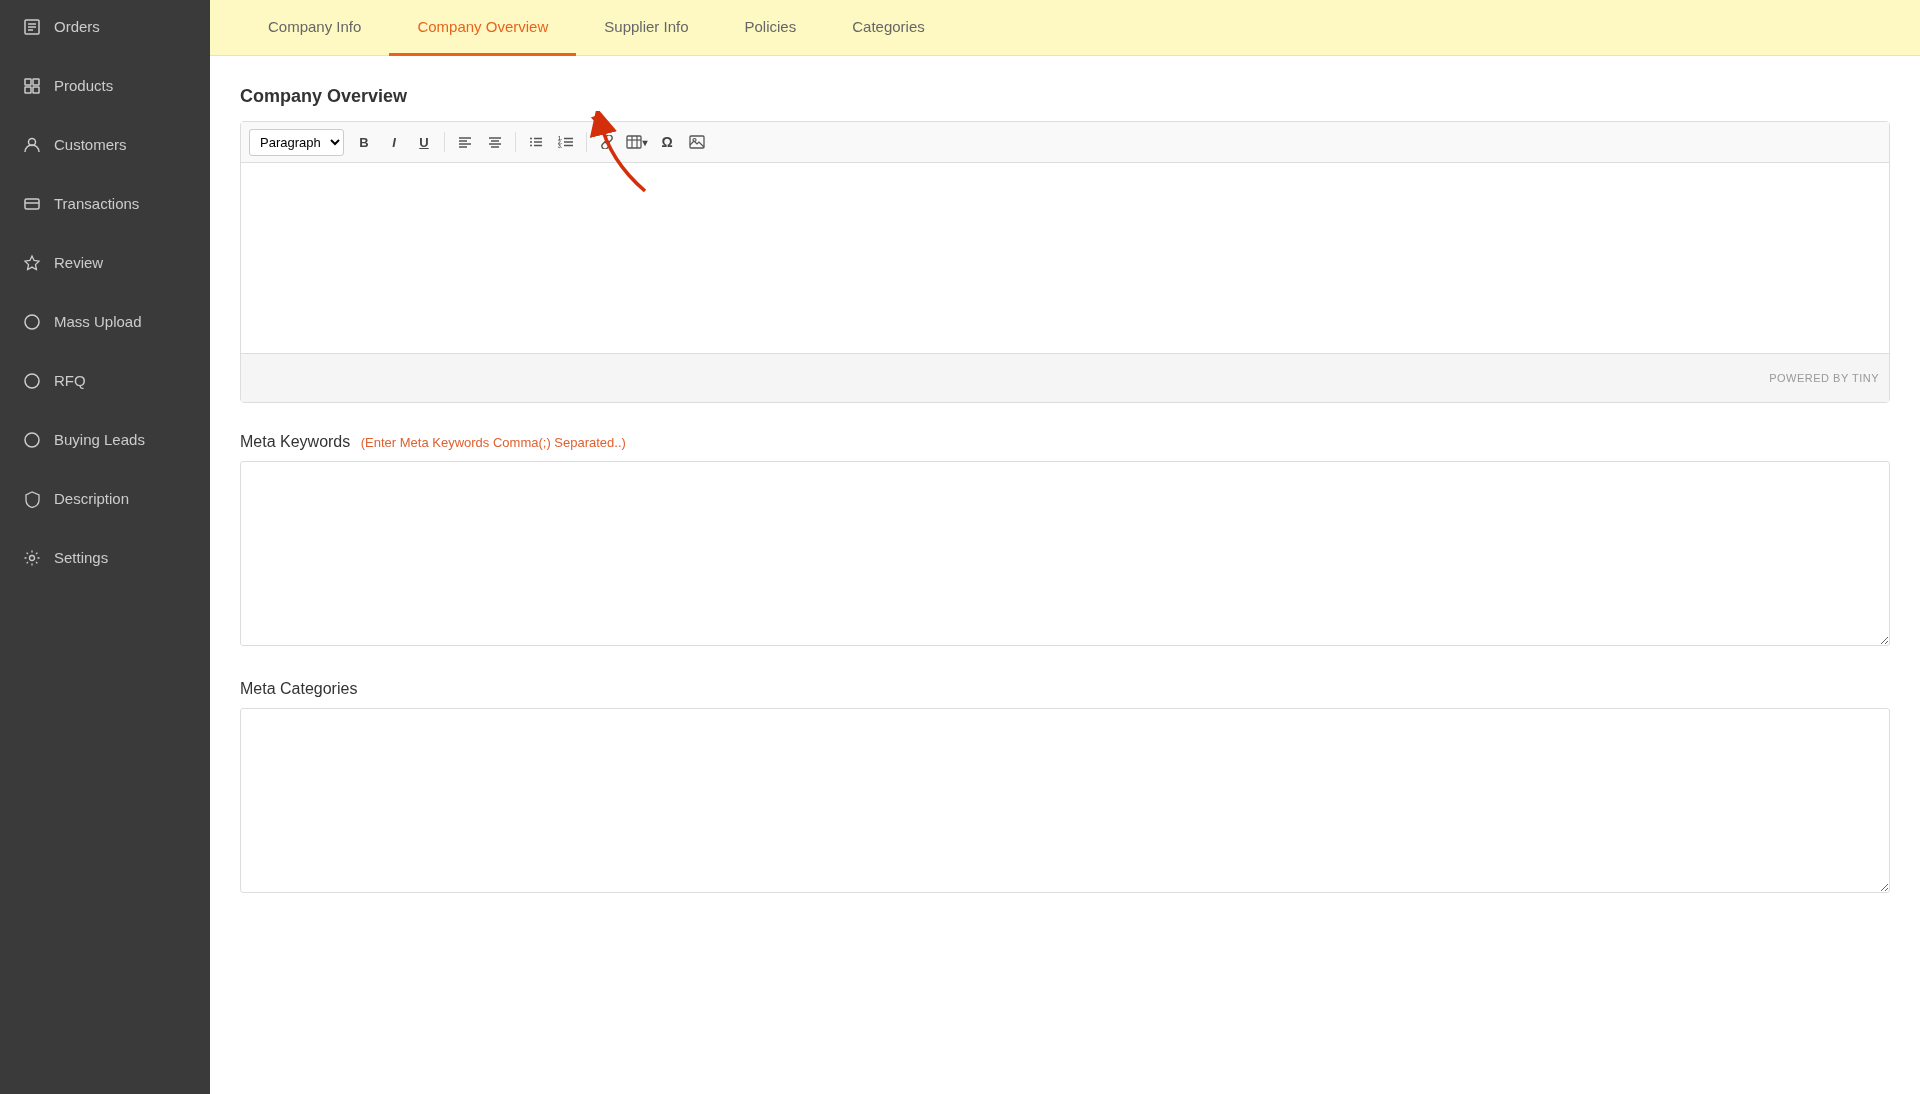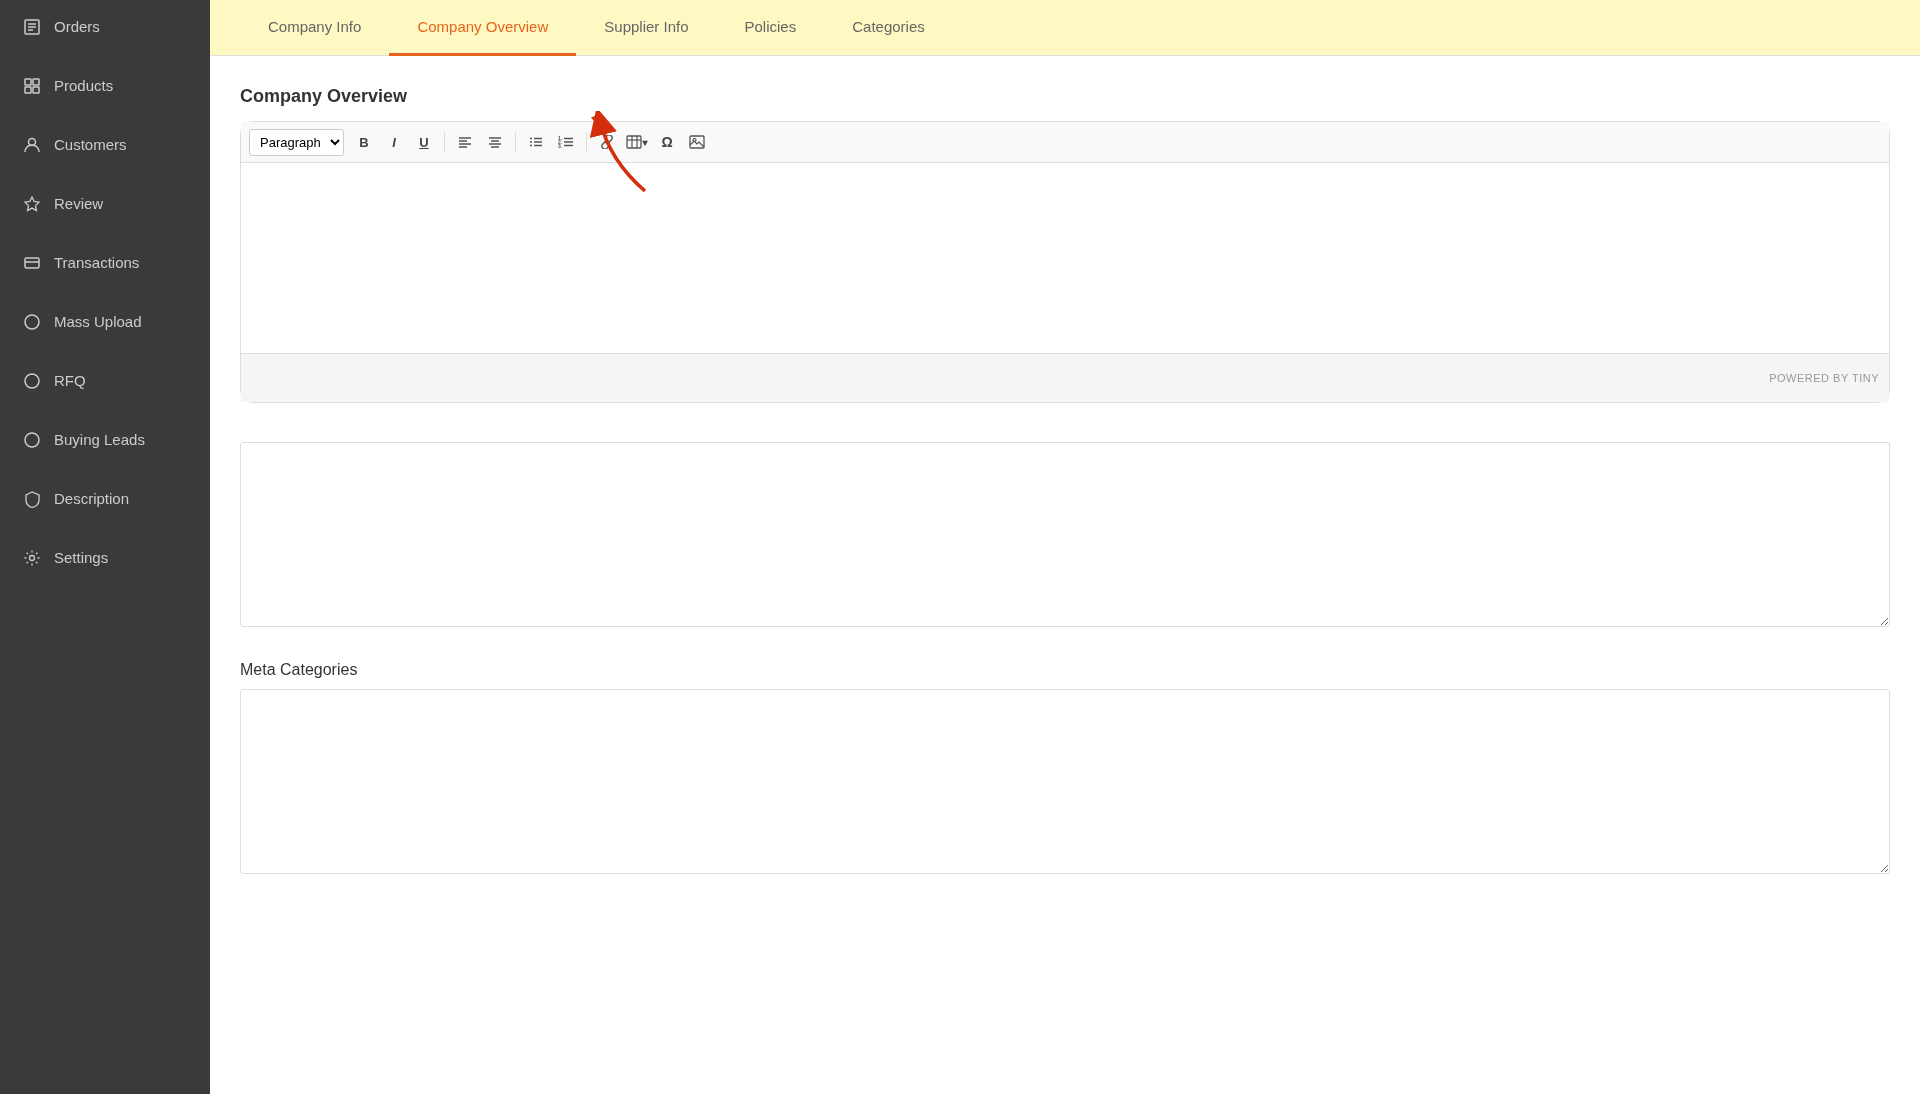--- a/index.html
+++ b/index.html
@@ -70,22 +70,22 @@
     .section-title {
       font-size: 18px;
       font-weight: 600;
       color: #333;
       margin-bottom: 14px;
     }
 
     
     .editor-wrapper {
       border: 1px solid #ddd;
-      border-radius: 13px;
-      margin-bottom: 39px;
+      border-radius: 4px;
+      margin-bottom: 30px;
     }
     .editor-toolbar {
       display: flex;
       align-items: center;
       gap: 2px;
       padding: 6px 8px;
       background: #f9f9f9;
       border-bottom: 1px solid #ddd;
       flex-wrap: wrap;
     }
@@ -191,33 +191,33 @@
       <svg width="18" height="18" viewBox="0 0 18 18" fill="none">
           <circle cx="9" cy="6" r="3.5" stroke="#ccc" stroke-width="1.5" fill="none"></circle>
           <path d="M2 16c0-3.866 3.134-7 7-7s7 3.134 7 7" stroke="#ccc" stroke-width="1.5" fill="none"></path>
         </svg>
     </span>
     <span>Customers</span>
   </div>
   <div class="sidebar-item">
     <span class="icon">
       <svg width="18" height="18" viewBox="0 0 18 18" fill="none">
-          <polygon points="9,2 11.1,6.5 16,7.2 12.5,10.6 13.4,15.5 9,13.1 4.6,15.5 5.5,10.6 2,7.2 6.9,6.5" stroke="#ccc" stroke-width="1.3" fill="none"></polygon>
-        </svg>
-    </span>
-    <span>Review</span>
-  </div>
-  <div class="sidebar-item">
-    <span class="icon">
-      <svg width="18" height="18" viewBox="0 0 18 18" fill="none">
           <rect x="2" y="4" width="14" height="10" rx="1.5" stroke="#ccc" stroke-width="1.5" fill="none"></rect>
           <line x1="2" y1="8" x2="16" y2="8" stroke="#ccc" stroke-width="1.5"></line>
         </svg>
     </span>
     <span>Transactions</span>
+  </div>
+  <div class="sidebar-item">
+    <span class="icon">
+      <svg width="18" height="18" viewBox="0 0 18 18" fill="none">
+          <polygon points="9,2 11.1,6.5 16,7.2 12.5,10.6 13.4,15.5 9,13.1 4.6,15.5 5.5,10.6 2,7.2 6.9,6.5" stroke="#ccc" stroke-width="1.3" fill="none"></polygon>
+        </svg>
+    </span>
+    <span>Review</span>
   </div>
   <div class="sidebar-item">
     <span class="icon">
       <svg width="18" height="18" viewBox="0 0 18 18" fill="none">
           <circle cx="9" cy="9" r="7" stroke="#ccc" stroke-width="1.5" fill="none"></circle>
         </svg>
     </span>
     <span>Mass Upload</span>
   </div>
   <div class="sidebar-item">
@@ -375,20 +375,24 @@
 
         <div class="editor-body" contenteditable="true" style=""></div>
 
         <div class="editor-footer">
           <span>POWERED BY TINY</span>
         </div>
       </div>
     </div>
 
     <div class="field-section">
+      <div class="field-label">
+        <span>Meta Keywords</span>
+        <span class="field-label-hint">(Enter Meta Keywords Comma(;) Separated..)</span>
+      </div>
       <textarea class="field-textarea" style=""></textarea>
     </div>
 
     <div class="field-section">
       <div class="field-label">Meta Categories</div>
       <textarea class="field-textarea" style=""></textarea>
     </div>
 
   </div>
 </main>

